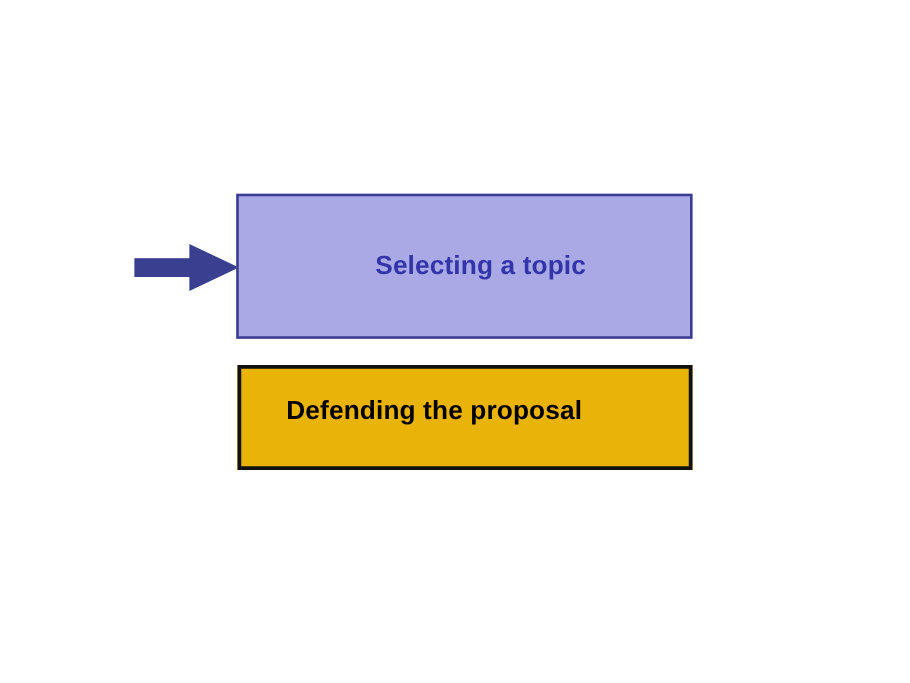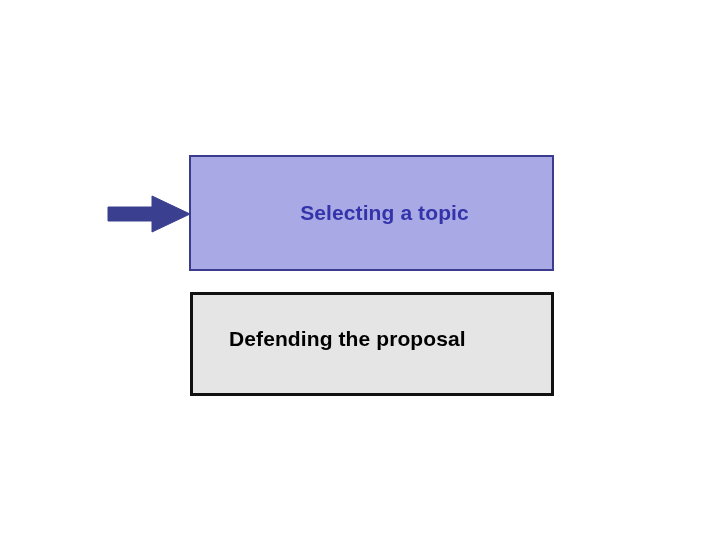--- a/index.html
+++ b/index.html
@@ -69,22 +69,22 @@
     text-align: center;
     padding-left: 4px;
     margin-left: 22px;
   }
 
   
   #box-defending-proposal {
     left: 190px;
     top: 292px;
     width: 364px;
-    height: 104px;
-    background: #e5e5e5;
+    height: 84px;
+    background: #eab308;
     border: 3px solid #111111;
     justify-content: center;
   }
   #box-defending-proposal .box-label {
     color: #000000;
     text-align: left;
     padding-left: 36px;
     position: relative;
     top: -5px;
   }

